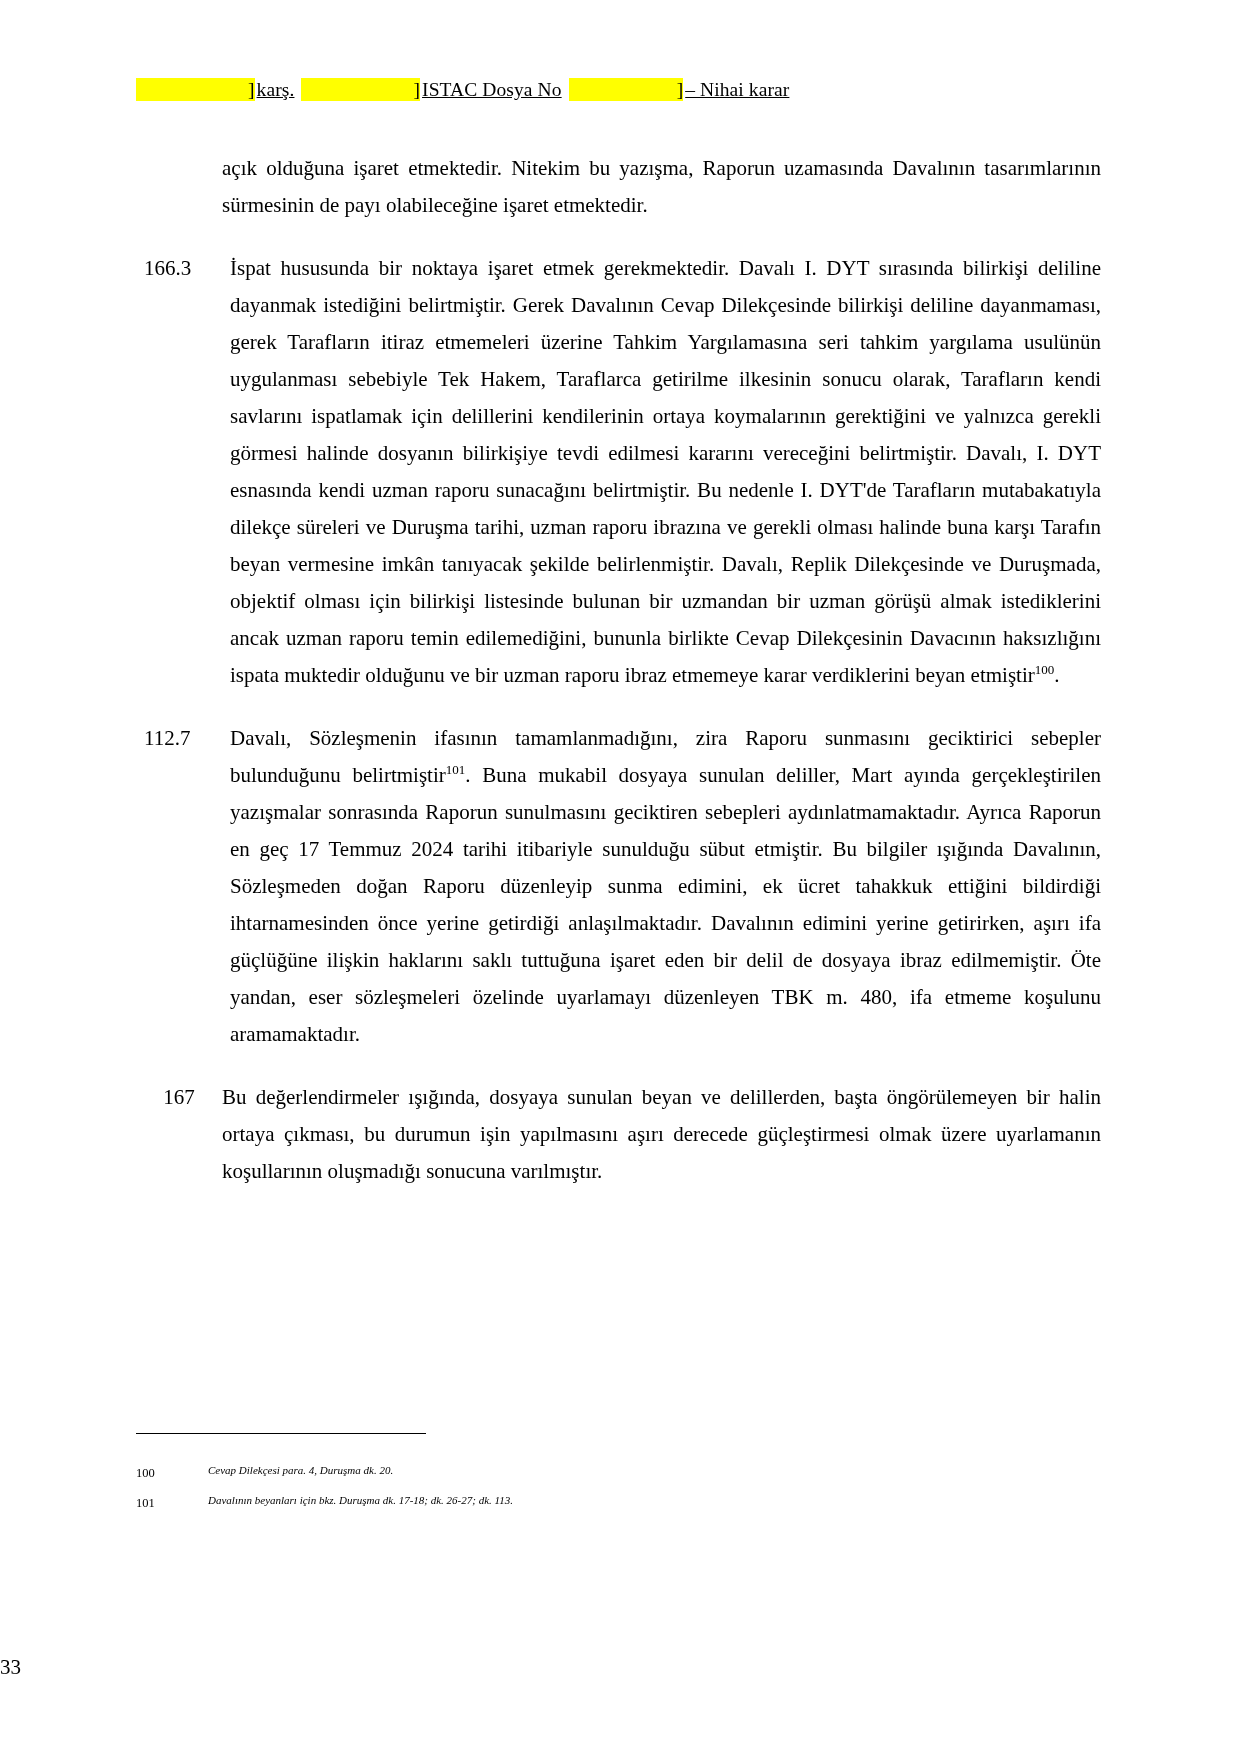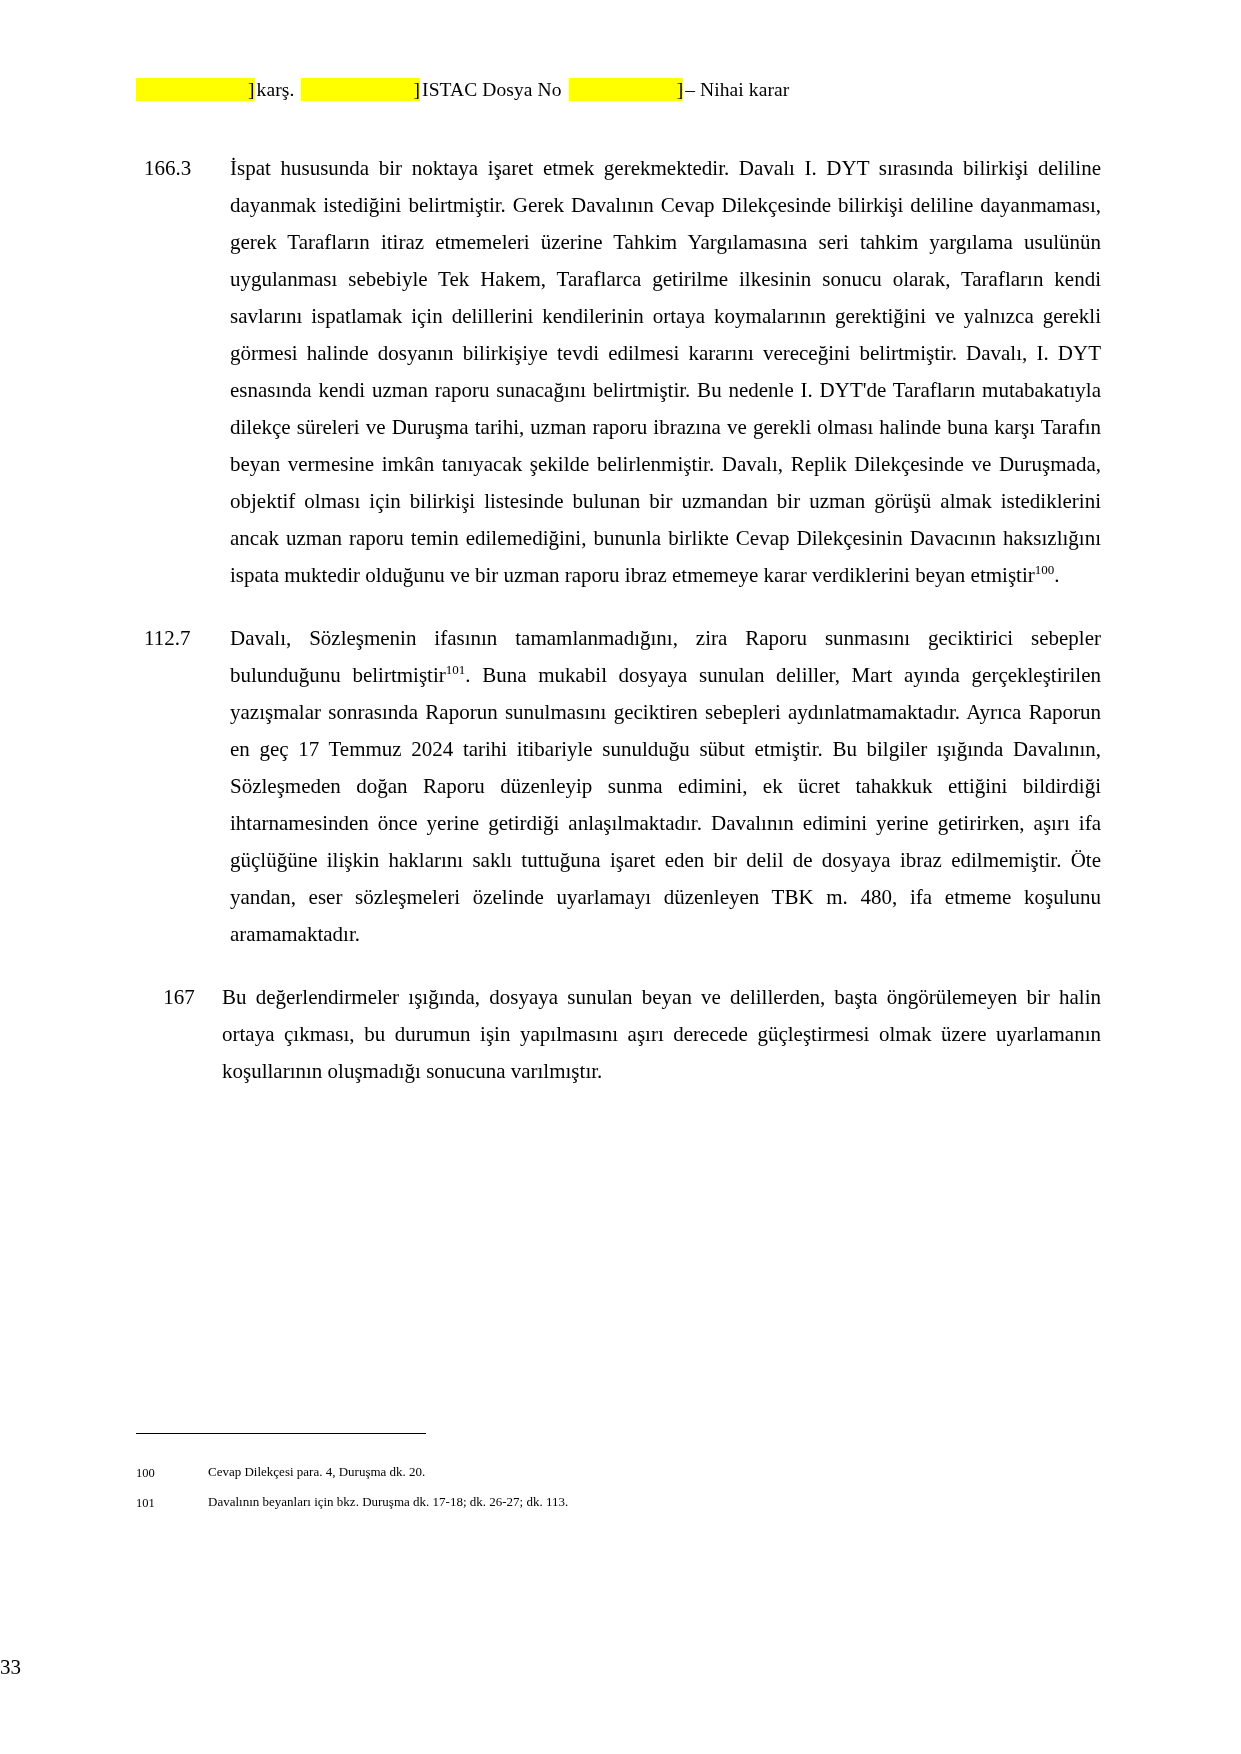--- a/index.html
+++ b/index.html
@@ -36,21 +36,21 @@
     background: #ffff00;
     display: inline-block;
   }
   .redact .blank {
     display: inline-block;
     background: #ffff00;
   }
   .hdr-blank-1 { width: 112px; }
   .hdr-blank-2 { width: 112px; }
   .hdr-blank-3 { width: 108px; }
-  .hdr-sep { padding: 0 2px; }
+  .hdr-sep { padding: 0 2px; text-decoration: underline; }
 
   
   .body-block {
     position: absolute;
     top: 150px;
     left: 136px;
     width: 965px;
   }
   .para {
     display: flex;
@@ -109,22 +109,23 @@
   }
   .fn-marker {
     flex: 0 0 auto;
     width: 72px;
     font-size: 12.5px;
     line-height: 1;
     padding-top: 3px;
   }
   .fn-text {
     flex: 1 1 auto;
-    font-size: 13px;
+    font-size: 11px;
     line-height: 1.25;
+    font-style: italic;
   }
 
   
   .page-number {
     position: absolute;
     top: 1655px;
     left: 0;
     width: 100%;
     font-size: 21px;
   }
@@ -135,20 +136,24 @@
 <div class="page">
 
   <div class="doc-header">
     <span class="redact"><span class="blank hdr-blank-1"></span>]</span><span class="hdr-sep">karş.</span>
     <span class="redact"><span class="blank hdr-blank-2"></span>]</span><span class="hdr-sep">ISTAC Dosya No</span>
     <span class="redact"><span class="blank hdr-blank-3"></span>]</span><span class="hdr-sep">– Nihai karar</span>
   </div>
 
   <div class="body-block">
 
+    <div class="para">
+      <div class="para-num num-none"></div>
+      <div class="para-body">açık olduğuna işaret etmektedir. Nitekim bu yazışma, Raporun uzamasında Davalının tasarımlarının sürmesinin de payı olabileceğine işaret etmektedir.</div>
+    </div>
 
     <div class="para">
       <div class="para-num num-w-sub">166.3</div>
       <div class="para-body"><span>İspat hususunda bir noktaya işaret etmek gerekmektedir. Davalı I. DYT sırasında bilirkişi deliline dayanmak istediğini belirtmiştir. Gerek Davalının Cevap Dilekçesinde bilirkişi deliline dayanmaması, gerek Tarafların itiraz etmemeleri üzerine Tahkim Yargılamasına seri tahkim yargılama usulünün uygulanması sebebiyle Tek Hakem, Taraflarca getirilme ilkesinin sonucu olarak, Tarafların kendi savlarını ispatlamak için delillerini kendilerinin ortaya koymalarının gerektiğini ve yalnızca gerekli görmesi halinde dosyanın bilirkişiye tevdi edilmesi kararını vereceğini belirtmiştir. Davalı, I. DYT esnasında kendi uzman raporu sunacağını belirtmiştir. Bu nedenle I. DYT'de Tarafların mutabakatıyla dilekçe süreleri ve Duruşma tarihi, uzman raporu ibrazına ve gerekli olması halinde buna karşı Tarafın beyan vermesine imkân tanıyacak şekilde belirlenmiştir. Davalı, Replik Dilekçesinde ve Duruşmada, objektif olması için bilirkişi listesinde bulunan bir uzmandan bir uzman görüşü almak istediklerini ancak uzman raporu temin edilemediğini, bununla birlikte Cevap Dilekçesinin Davacının haksızlığını ispata muktedir olduğunu ve bir uzman raporu ibraz etmemeye karar verdiklerini beyan etmiştir</span><sup>100</sup><span>.</span></div>
     </div>
 
     <div class="para">
       <div class="para-num num-w-sub">112.7</div>
       <div class="para-body"><span>Davalı, Sözleşmenin ifasının tamamlanmadığını, zira Raporu sunmasını geciktirici sebepler bulunduğunu belirtmiştir</span><sup>101</sup><span>. Buna mukabil dosyaya sunulan deliller, Mart ayında gerçekleştirilen yazışmalar sonrasında Raporun sunulmasını geciktiren sebepleri aydınlatmamaktadır. Ayrıca Raporun en geç 17 Temmuz 2024 tarihi itibariyle sunulduğu sübut etmiştir. Bu bilgiler ışığında Davalının, Sözleşmeden doğan Raporu düzenleyip sunma edimini, ek ücret tahakkuk ettiğini bildirdiği ihtarnamesinden önce yerine getirdiği anlaşılmaktadır. Davalının edimini yerine getirirken, aşırı ifa güçlüğüne ilişkin haklarını saklı tuttuğuna işaret eden bir delil de dosyaya ibraz edilmemiştir. Öte yandan, eser sözleşmeleri özelinde uyarlamayı düzenleyen TBK m. 480, ifa etmeme koşulunu aramamaktadır.</span></div>
     </div>

